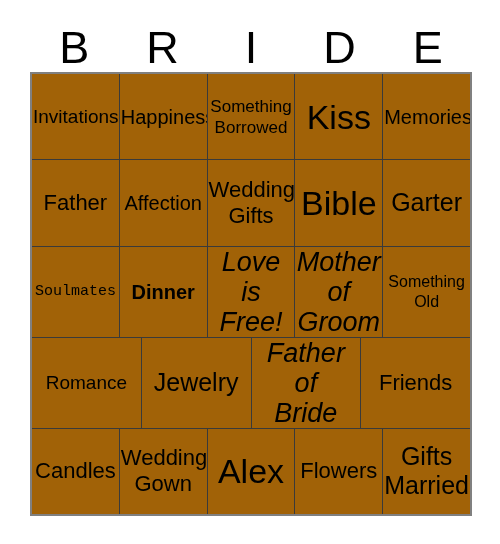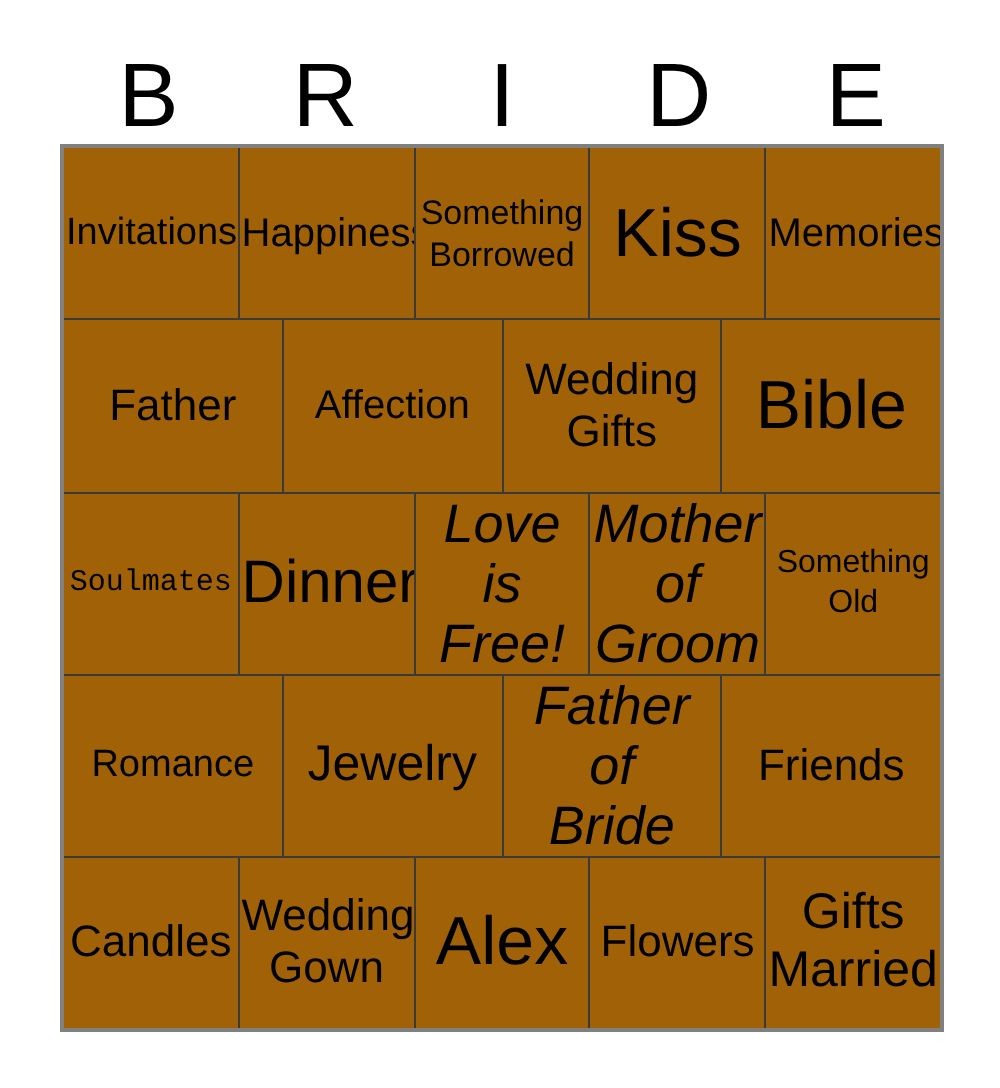--- a/index.html
+++ b/index.html
@@ -91,21 +91,21 @@
 
   
   .sz-xs  { font-size: 15px; line-height: 18px; font-family: Liberation Mono, monospace; }
   .sz-s   { font-size: 16px; line-height: 20px; }
   .sz-sm  { font-size: 17px; line-height: 21px; }
   .sz-m   { font-size: 19px; line-height: 23px; }
   .sz-ml  { font-size: 20px; line-height: 24px; }
   .sz-l   { font-size: 22px; line-height: 26px; }
   .sz-xl  { font-size: 25px; line-height: 29px; }
   .sz-xxl { font-size: 27px; line-height: 30px; font-style: italic; }
-  .sz-h1  { font-size: 30px; line-height: 34px; }
+  .sz-h1  { font-size: 20px; line-height: 34px; font-weight: bold; }
   .sz-h2  { font-size: 34px; line-height: 38px; }
 </style>
 </head>
 <body>
 
 <div class="card">
 
   <div class="header-row">
     <div class="header-cell">B</div>
     <div class="header-cell">R</div>
@@ -142,20 +142,23 @@
       <div class="cell">
           <span class="cell-text sz-ml">Affection</span>
         </div>
       <div class="cell">
           <span class="cell-text sz-l">Wedding
 Gifts</span>
         </div>
       <div class="cell">
           <span class="cell-text sz-h2">Bible</span>
         </div>
+      <div class="cell">
+          <span class="cell-text sz-xl">Garter</span>
+        </div>
     </div>
 
     <div class="grid-row">
       <div class="cell">
           <span class="cell-text sz-xs">Soulmates</span>
         </div>
       <div class="cell">
           <span class="cell-text sz-h1">Dinner</span>
         </div>
       <div class="cell">

